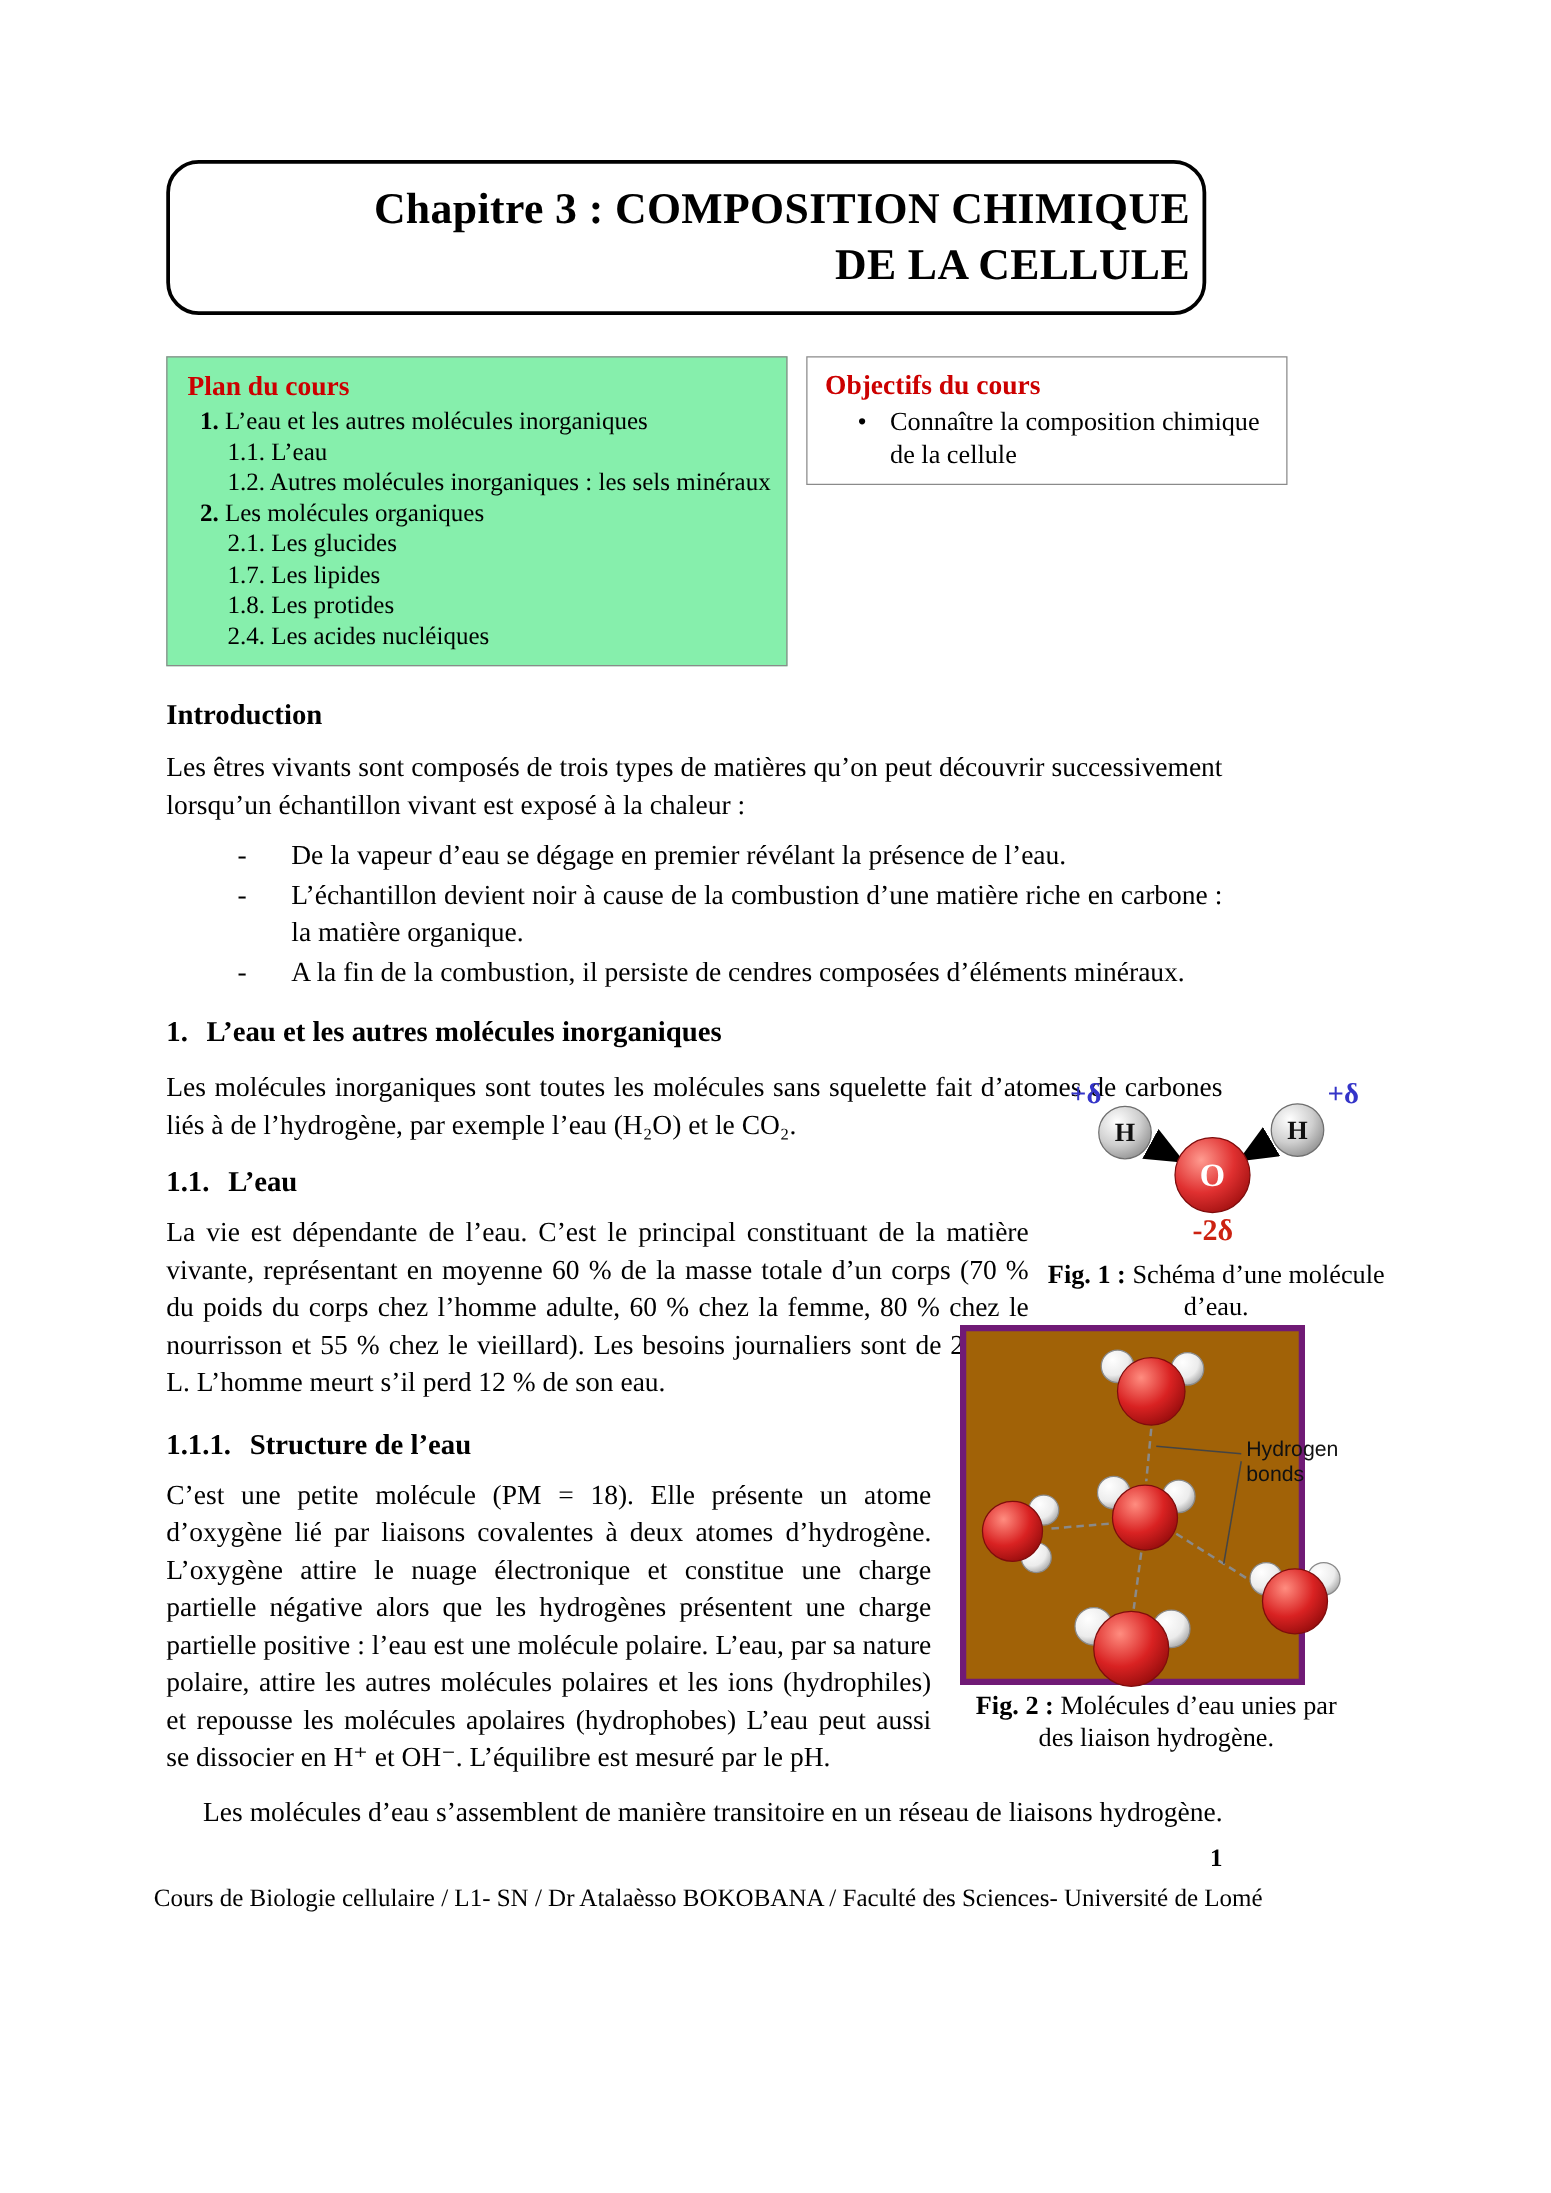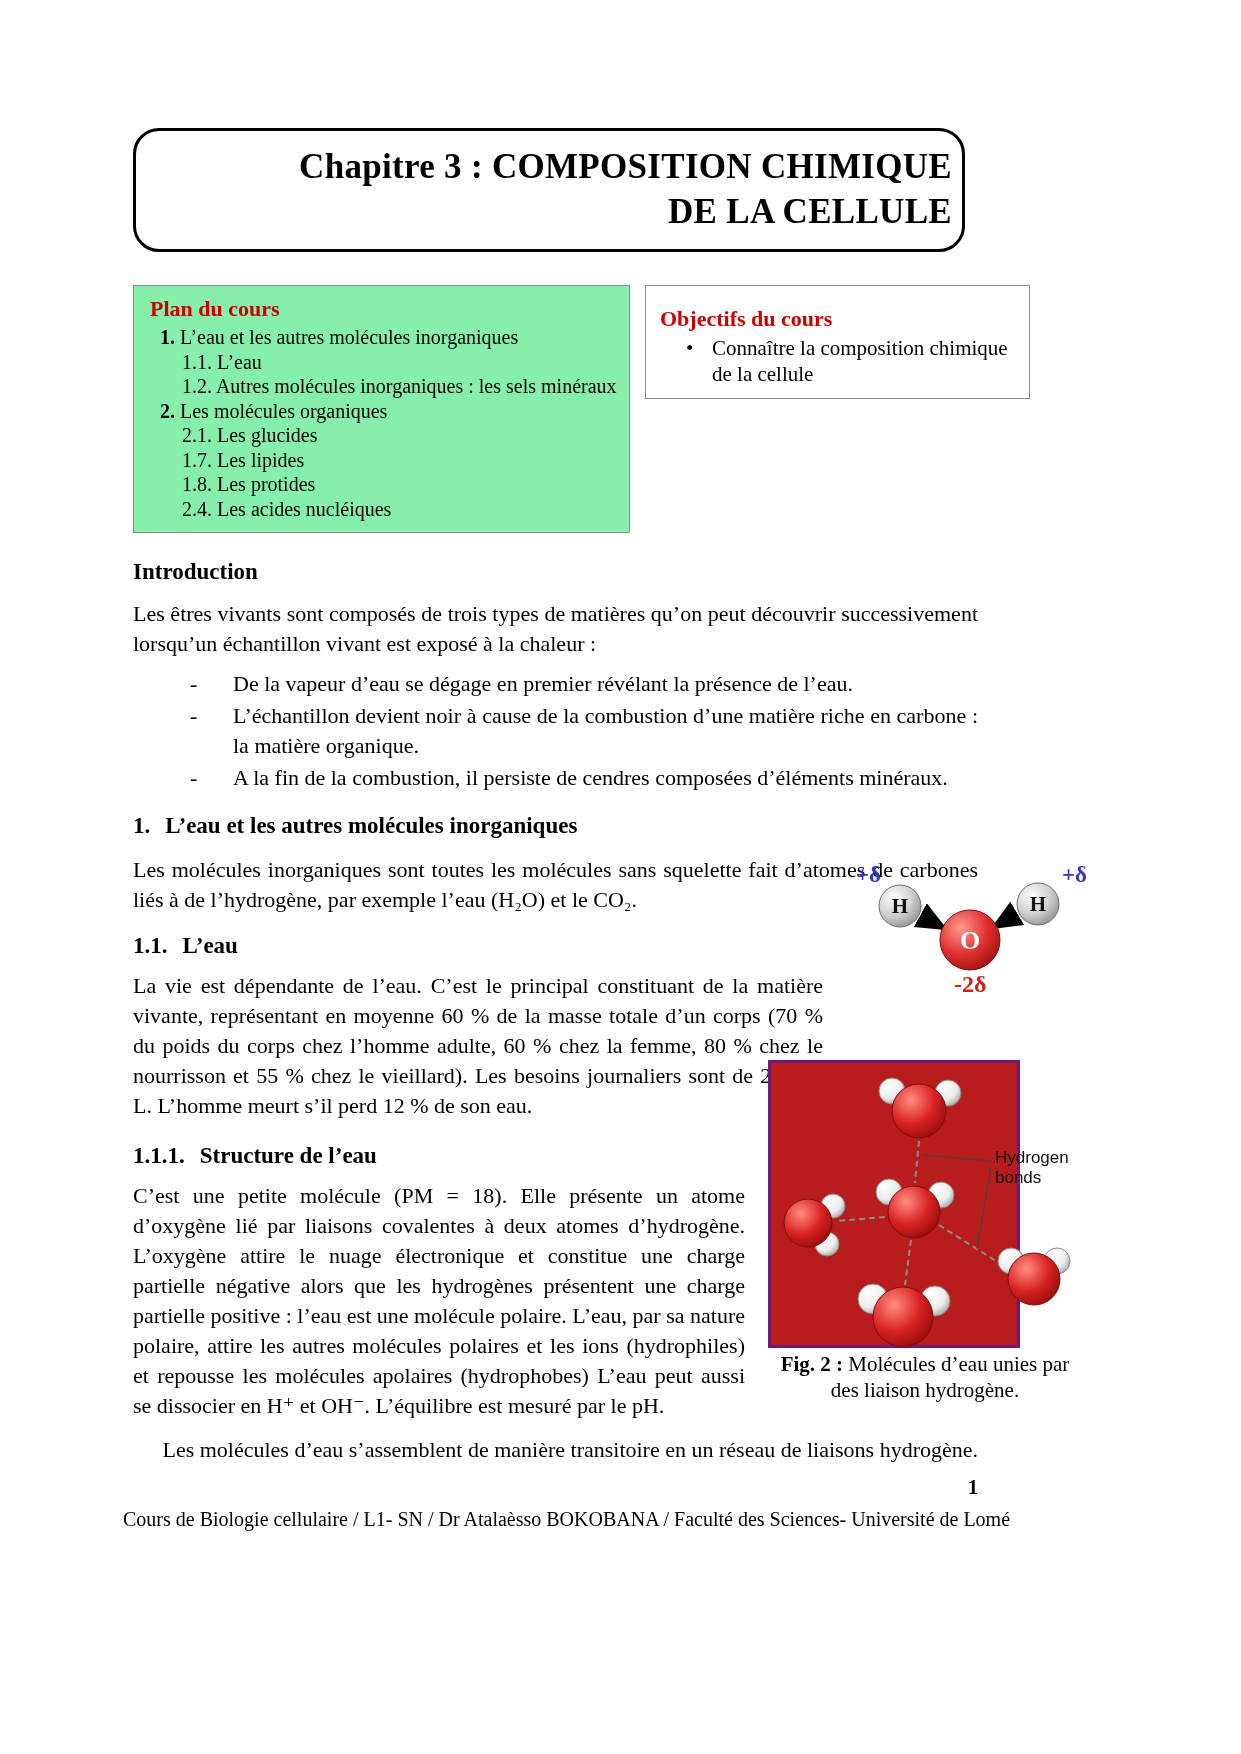--- a/index.html
+++ b/index.html
@@ -42,21 +42,21 @@
   }
   .plan-box {
     width:497px;
     border:1px solid #8a8a8a;
     padding:9px 12px 11px;
     background:#86efac;
   }
   .objectives-box {
     width:385px;
     border:1px solid #8a8a8a;
-    padding:19px 10px 11px 10px;
+    padding:8px 10px 11px 10px;
     background:#fff;
   }
   .box-heading {
     color:#cc0000; font-weight:bold;
     font-size:22px; line-height:27px;
     padding-left:4px;
     margin-bottom:3px;
   }
   .plan-item {
     font-size:20px; line-height:24.5px;
@@ -108,23 +108,23 @@
   .dash-item .marker { position:absolute; left:57px; top:0; }
 
   
   .fig {
     position:absolute;
     text-align:center;
   }
   .fig1 { left:833px; top:856px; width:280px; }
   .fig2 { left:768px; top:1060px; width:314px; }
   .fig2 .fig-img-frame {
-    width:252px; height:288px;
-    border:3px solid #701a75;
-    background:#b91c1c;
+    width:276px; height:288px;
+    border:5px solid #701a75;
+    background:#a16207;
   }
   .fig-caption {
     font-size:21px; line-height:26px;
     margin-top:3px;
   }
   .bold { font-weight:bold; }
 
   svg text { font-family:"Liberation Serif","DejaVu Serif",serif; }
   .delta-blue { fill:#3434c8; font-size:23px; font-weight:bold; }
   .delta-red  { fill:#cc2211; font-size:24px; font-weight:bold; }
@@ -233,20 +233,23 @@
       <circle cx="52" cy="50" r="21" fill="url(#gH)" stroke="#6f6f6f" stroke-width="1"></circle>
       <circle cx="190" cy="48" r="21" fill="url(#gH)" stroke="#6f6f6f" stroke-width="1"></circle>
       <text x="52" y="57" class="atomH">H</text>
       <text x="190" y="55" class="atomH">H</text>
       <line x1="74" y1="60" x2="96" y2="72" stroke="#000" stroke-width="4.5" marker-end="url(#arr)"></line>
       <line x1="168" y1="58" x2="146" y2="71" stroke="#000" stroke-width="4.5" marker-end="url(#arr)"></line>
       <circle cx="122" cy="84" r="30" fill="url(#gO)" stroke="#7e0c0c" stroke-width="1"></circle>
       <text x="122" y="93" class="atomO">O</text>
       <text x="106" y="136" class="delta-red">-2δ</text>
     </svg>
+    <figcaption class="fig-caption">
+      <span class="bold">Fig. 1 :</span><span> Schéma d’une molécule d’eau.</span>
+    </figcaption>
   </figure>
 
   <figure class="fig fig2">
     <div class="fig-img-frame">
       <svg width="312" height="286" viewBox="0 0 312 286">
         <defs>
           <radialGradient id="gH2" cx="35%" cy="30%" r="80%">
             <stop offset="0%" stop-color="#ffffff"></stop>
             <stop offset="60%" stop-color="#ececec"></stop>
             <stop offset="100%" stop-color="#9d9d9d"></stop>

